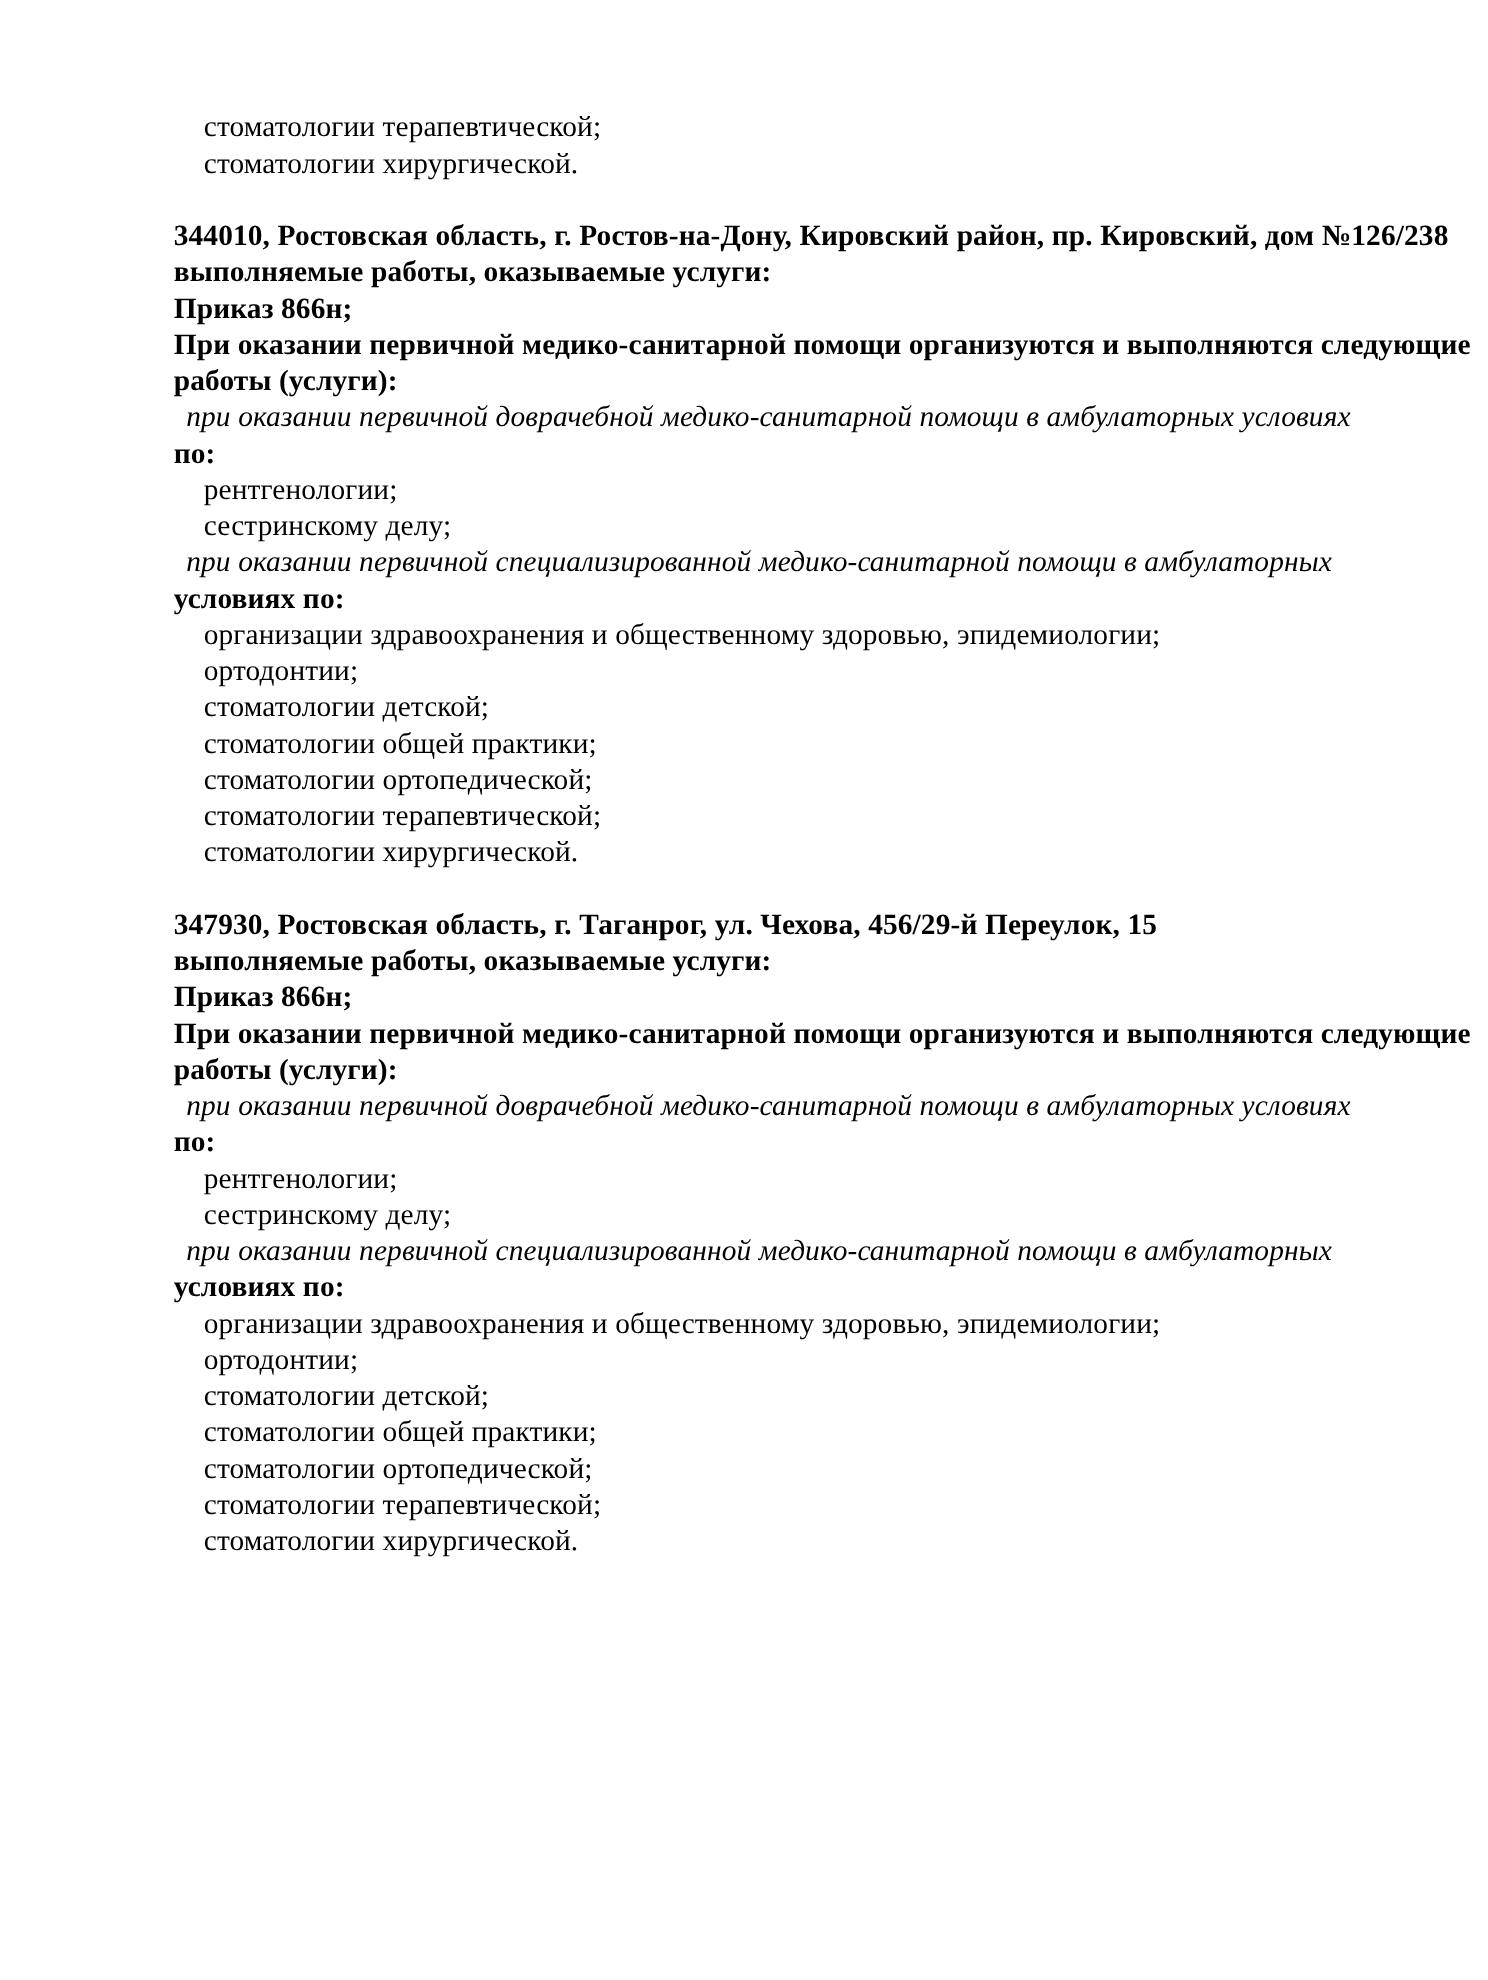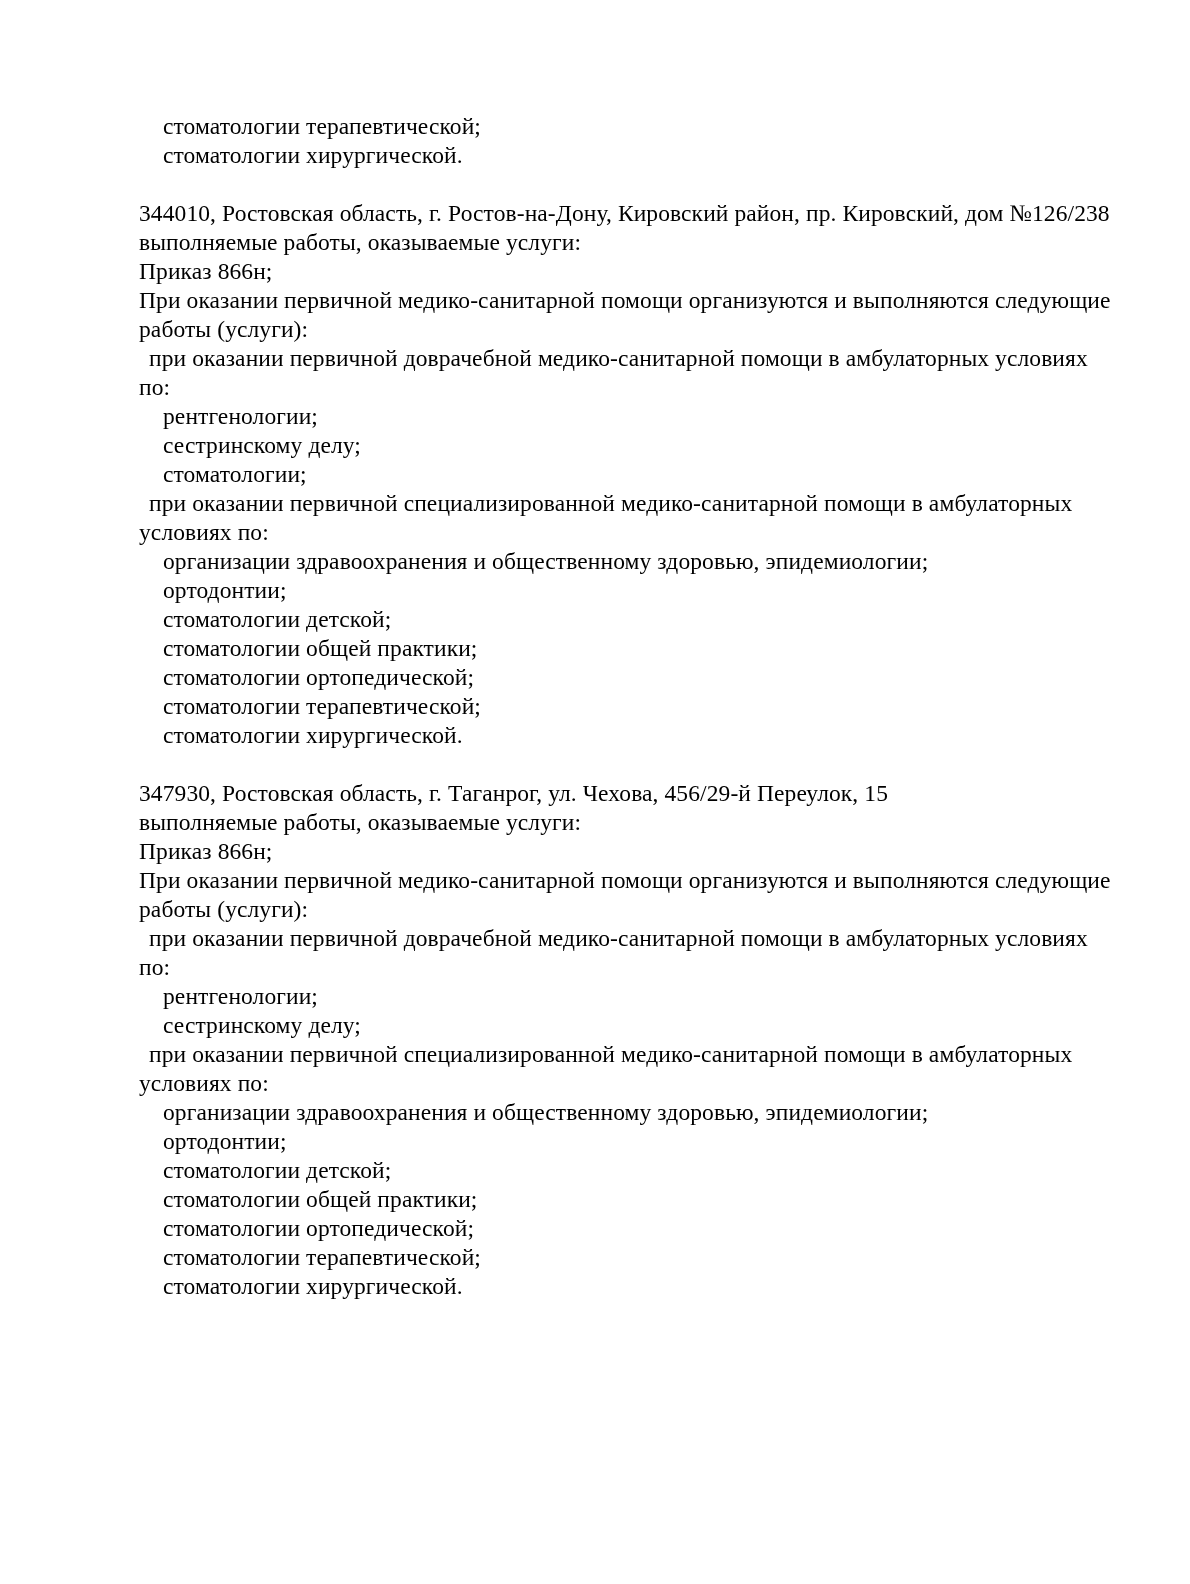--- a/index.html
+++ b/index.html
@@ -10,53 +10,52 @@
     width: 1190px;
     height: 1584px;
     background: #ffffff;
     color: #000000;
     font-family: "Liberation Serif", "DejaVu Serif", serif;
     overflow: hidden;
     position: relative;
   }
   .page {
     position: absolute;
-    top: 112px;
+    top: 88px;
     left: 139px;
     width: 1000px;
   }
   .line {
     font-size: 23.5px;
     line-height: 29px;
     min-height: 29px;
     white-space: nowrap;
     letter-spacing: 0.1px;
   }
-  .indent-0 { padding-left: 0; }
-  .indent-1 { padding-left: 10px; }
+  .indent-0 { padding-left: 0; font-weight: bold; }
+  .indent-1 { padding-left: 10px; font-style: italic; }
   .indent-2 { padding-left: 24px; }
 </style>
 </head>
 <body style="background: rgb(255, 255, 255); color: rgb(0, 0, 0);">
 
 <div class="page">
 
 <div class="line indent-2">стоматологии терапевтической;</div>
     <div class="line indent-2">стоматологии хирургической.</div>
     <div class="line indent-0"></div>
     <div class="line indent-0">344010, Ростовская область, г. Ростов-на-Дону, Кировский район, пр. Кировский, дом №126/238</div>
     <div class="line indent-0">выполняемые работы, оказываемые услуги:</div>
     <div class="line indent-0">Приказ 866н;</div>
     <div class="line indent-0">При оказании первичной медико-санитарной помощи организуются и выполняются следующие</div>
     <div class="line indent-0">работы (услуги):</div>
     <div class="line indent-1">при оказании первичной доврачебной медико-санитарной помощи в амбулаторных условиях</div>
     <div class="line indent-0">по:</div>
     <div class="line indent-2">рентгенологии;</div>
     <div class="line indent-2">сестринскому делу;</div>
-    <div class="line indent-2">стоматологии;</div>
     <div class="line indent-1">при оказании первичной специализированной медико-санитарной помощи в амбулаторных</div>
     <div class="line indent-0">условиях по:</div>
     <div class="line indent-2">организации здравоохранения и общественному здоровью, эпидемиологии;</div>
     <div class="line indent-2">ортодонтии;</div>
     <div class="line indent-2">стоматологии детской;</div>
     <div class="line indent-2">стоматологии общей практики;</div>
     <div class="line indent-2">стоматологии ортопедической;</div>
     <div class="line indent-2">стоматологии терапевтической;</div>
     <div class="line indent-2">стоматологии хирургической.</div>
     <div class="line indent-0"></div>

